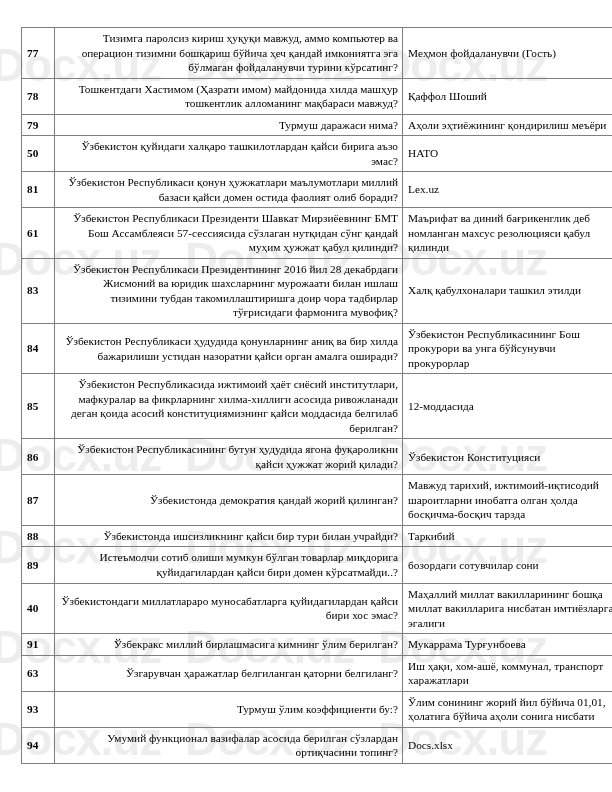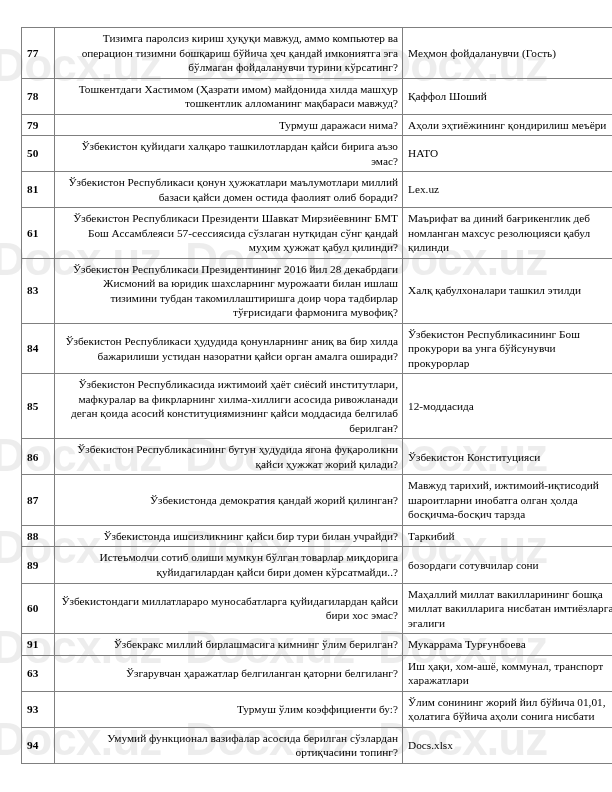--- a/index.html
+++ b/index.html
@@ -173,21 +173,21 @@
           <td class="col-num">88</td>
           <td class="col-question">Ўзбекистонда ишсизликнинг қайси бир тури билан учрайди?</td>
           <td class="col-answer">Таркибий</td>
         </tr>
         <tr>
           <td class="col-num">89</td>
           <td class="col-question">Истеъмолчи сотиб олиши мумкун бўлган товарлар миқдорига қуйидагилардан қайси бири домен кўрсатмайди..?</td>
           <td class="col-answer">бозордаги сотувчилар сони</td>
         </tr>
         <tr>
-          <td class="col-num">60</td>
+          <td class="col-num">40</td>
           <td class="col-question">Ўзбекистондаги миллатлараро муносабатларга қуйидагилардан қайси бири хос эмас?</td>
           <td class="col-answer">Маҳаллий миллат вакилларининг бошқа миллат вакилларига нисбатан имтиёзларга эгалиги</td>
         </tr>
         <tr>
           <td class="col-num">91</td>
           <td class="col-question">Ўзбекракс миллий бирлашмасига кимнинг ўлим берилган?</td>
           <td class="col-answer">Мукаррама Турғунбоева</td>
         </tr>
         <tr>
           <td class="col-num">63</td>

